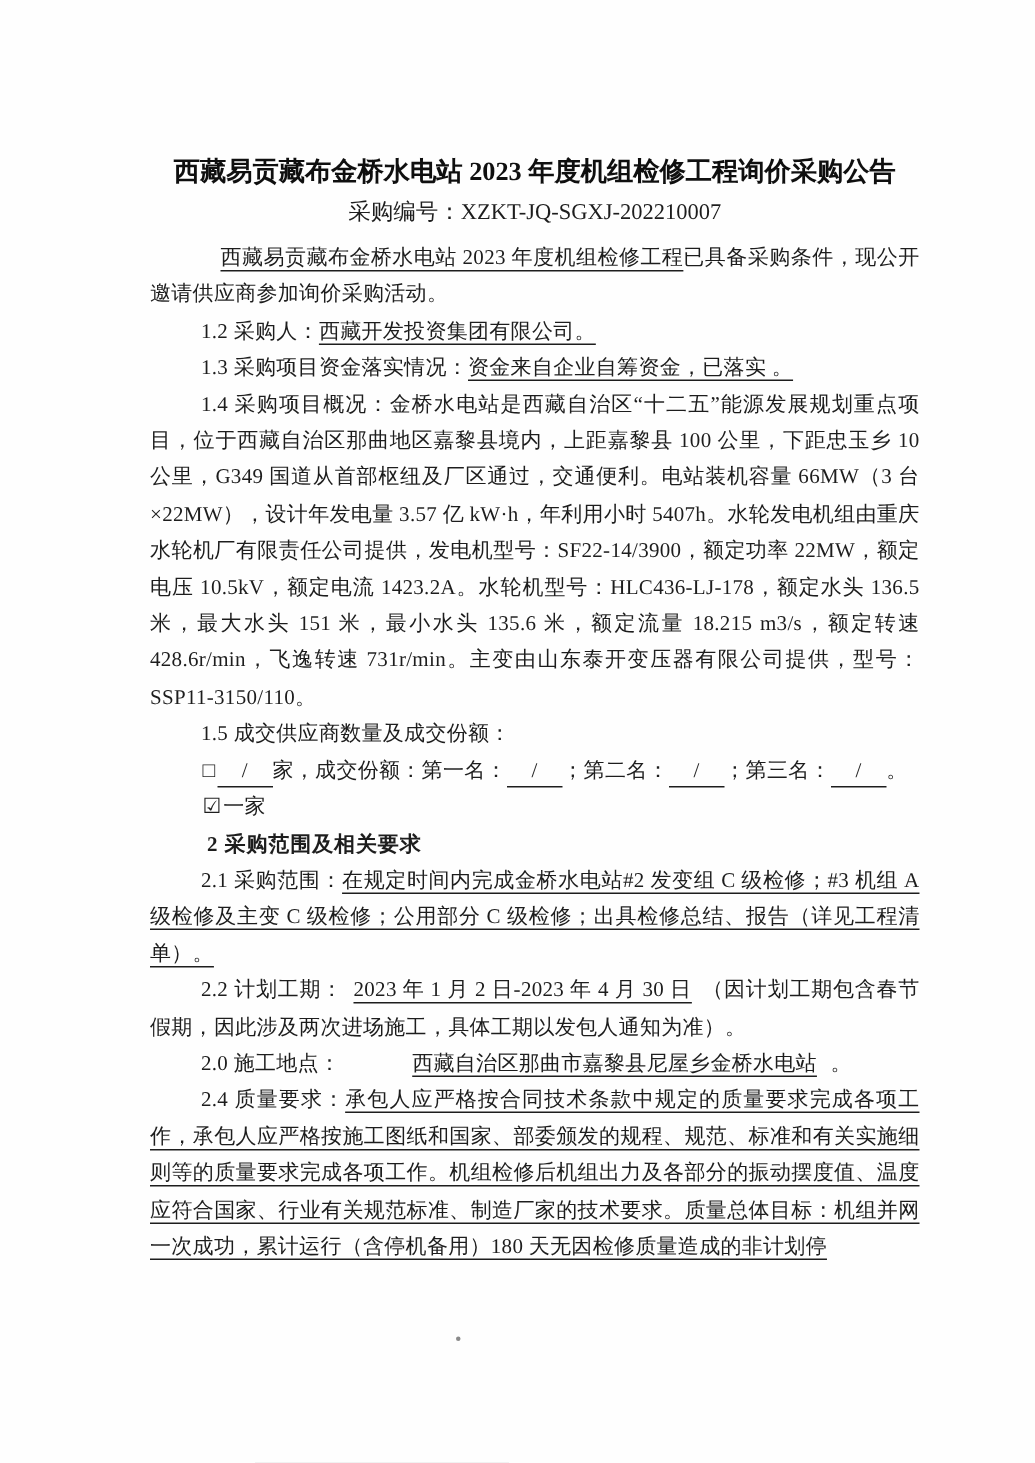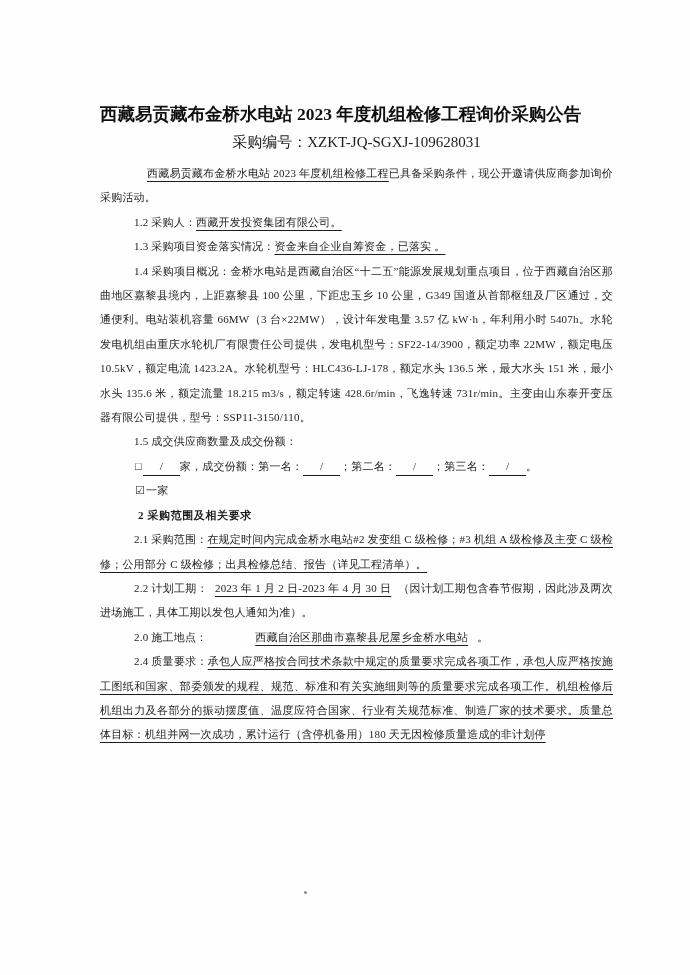--- a/index.html
+++ b/index.html
@@ -10,27 +10,27 @@
     color:#1d1d1d;
     font-family:"Liberation Serif","DejaVu Serif",serif;
     overflow:hidden;
     margin:0 auto;
   }
   .content {
     position:absolute; left:100px; top:102px; width:513px;
   }
   .title {
     font-size:17.5px; font-weight:bold; color:#0f0f0f;
-    text-align:left; line-height:25px; margin:0 0 5px 0;
+    text-align:center; line-height:25px; margin:0 0 5px 0;
   }
   .ref {
     font-size:15px; text-align:center; line-height:21px; margin:0 0 8px 0;
   }
   .para {
-    font-size:11px; line-height:24.4px; margin:0;
+    font-size:14px; line-height:24.4px; margin:0;
     text-align:justify; text-indent:34px;
     letter-spacing:0.2px;
   }
   .indent-intro { text-indent:47px; }
   .heading { font-weight:bold; text-indent:38px; letter-spacing:0.6px; }
   .chk { text-indent:35px; }
   .u { text-decoration:underline; text-underline-offset:3.5px; }
   .pad-both { padding:0 7px; }
   .pad-right { padding-right:9px;margin-left:48px; }
   .box { display:inline; padding-right:1px; }
@@ -45,21 +45,21 @@
   }
 </style>
 </head>
 <body>
 
 <div class="page">
   <div class="content">
 
     <h1 class="title">西藏易贡藏布金桥水电站 2023 年度机组检修工程询价采购公告</h1>
 
-    <div class="ref">采购编号：XZKT-JQ-SGXJ-109628031</div>
+    <div class="ref">采购编号：XZKT-JQ-SGXJ-202210007</div>
 
     <p class="para indent-intro"><span class="u">西藏易贡藏布金桥水电站 2023 年度机组检修工程</span><span>已具备采购条件，现公开邀请供应商参加询价采购活动。</span></p>
 
 
 
     <p class="para"><span>1.2 采购人：</span><span class="u">西藏开发投资集团有限公司。</span></p>
 
     <p class="para"><span>1.3 采购项目资金落实情况：</span><span class="u">资金来自企业自筹资金，已落实 。</span></p>
 
     <p class="para"><span>1.4 采购项目概况：</span><span>金桥水电站是西藏自治区“十二五”能源发展规划重点项目，位于西藏自治区那曲地区嘉黎县境内，上距嘉黎县 100 公里，下距忠玉乡 10 公里，G349 国道从首部枢纽及厂区通过，交通便利。电站装机容量 66MW（3 台×22MW），设计年发电量 3.57 亿 kW·h，年利用小时 5407h。水轮发电机组由重庆水轮机厂有限责任公司提供，发电机型号：SF22-14/3900，额定功率 22MW，额定电压 10.5kV，额定电流 1423.2A。水轮机型号：HLC436-LJ-178，额定水头 136.5 米，最大水头 151 米，最小水头 135.6 米，额定流量 18.215 m3/s，额定转速 428.6r/min，飞逸转速 731r/min。主变由山东泰开变压器有限公司提供，型号：SSP11-3150/110。</span></p>

